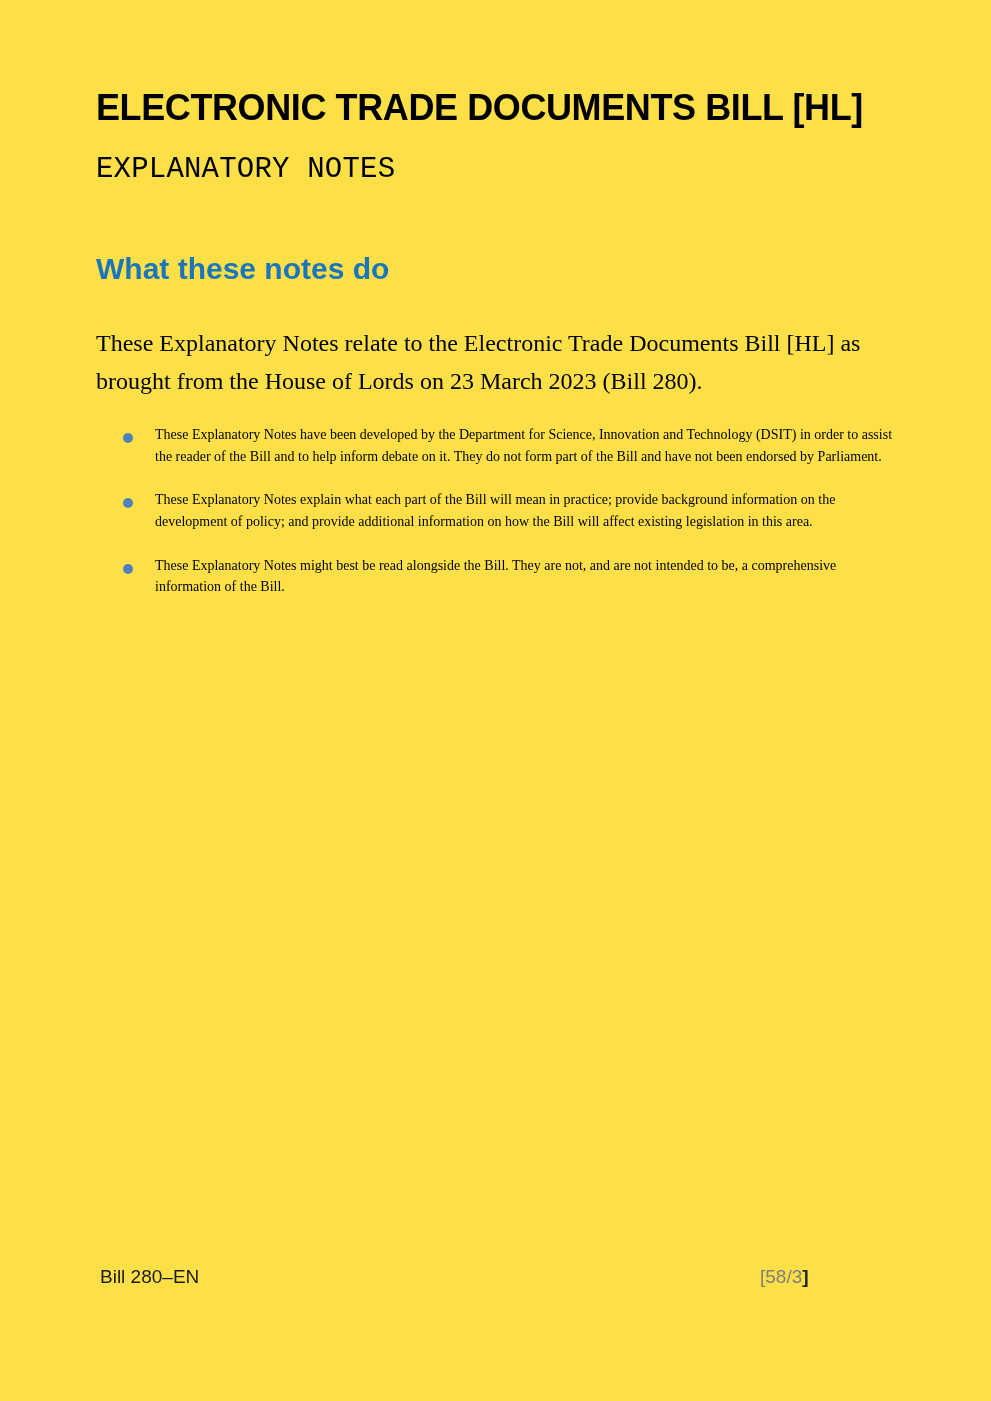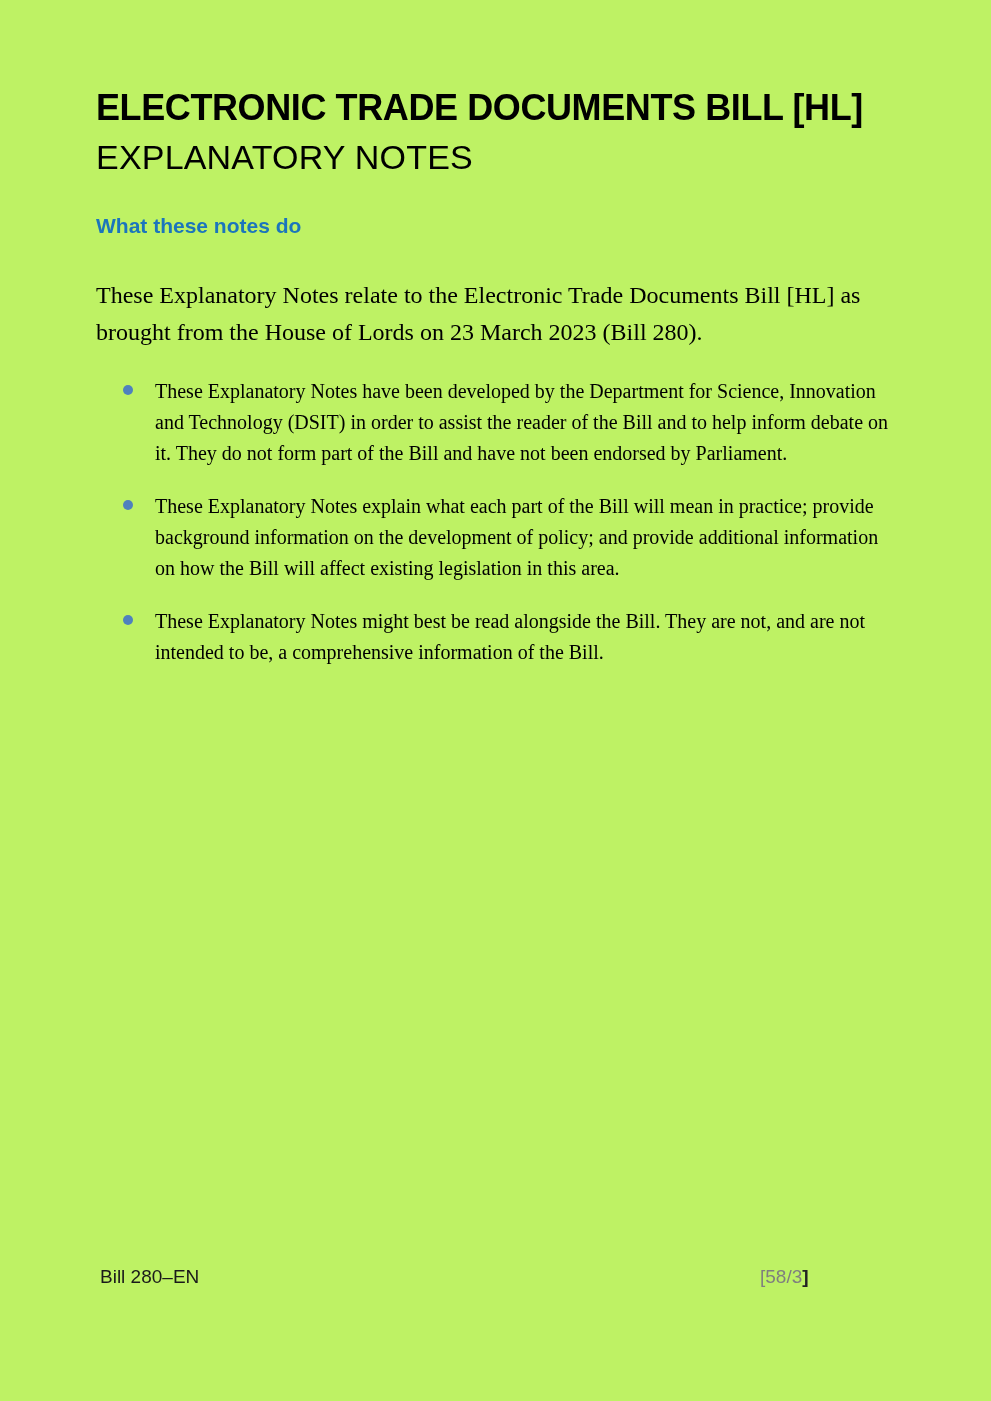--- a/index.html
+++ b/index.html
@@ -14,70 +14,70 @@
     width: 991px;
     height: 1401px;
     position: relative;
     overflow: hidden;
     font-family: "Liberation Sans", sans-serif;
     color: var(--text-black);
   }
   .page {
     position: absolute;
     inset: 0;
-    background: #bef264;
+    background: #fde047;
   }
   .content {
     padding: 0 96px;
   }
   .doc-title {
     margin-top: 86px;
     font-family: "Liberation Sans", sans-serif;
     font-weight: 700;
     font-size: 36px;
     letter-spacing: -0.4px;
     line-height: 1.2;
     color: #000000;
     white-space: nowrap;
   }
   .doc-subtitle {
-    margin-top: 8px;
-    font-family: Liberation Sans, sans-serif;
+    margin-top: 24px;
+    font-family: Liberation Mono, monospace;
     font-weight: 400;
-    font-size: 34px;
+    font-size: 29px;
     letter-spacing: 0.2px;
     line-height: 1.2;
     color: #000000;
   }
   .section-heading {
-    margin-top: 36px;
+    margin-top: 64px;
     font-family: "Liberation Sans", sans-serif;
     font-weight: 700;
-    font-size: 21px;
+    font-size: 30px;
     line-height: 1.15;
     color: var(--heading-blue);
   }
   .intro {
     margin-top: 39px;
     font-family: Liberation Serif, serif;
     font-size: 24px;
     line-height: 1.55;
     color: #000000;
     max-width: 810px;
   }
   .bullet-list {
     list-style: none;
     margin-top: 24px;
   }
   .bullet-item {
     position: relative;
     padding-left: 59px;
     margin-bottom: 22px;
     font-family: "Liberation Serif", serif;
-    font-size: 20px;
+    font-size: 14px;
     line-height: 1.55;
     color: #000000;
     max-width: 808px;
   }
   .bullet-dot {
     position: absolute;
     left: 27px;
     top: 9px;
     width: 10px;
     height: 10px;

